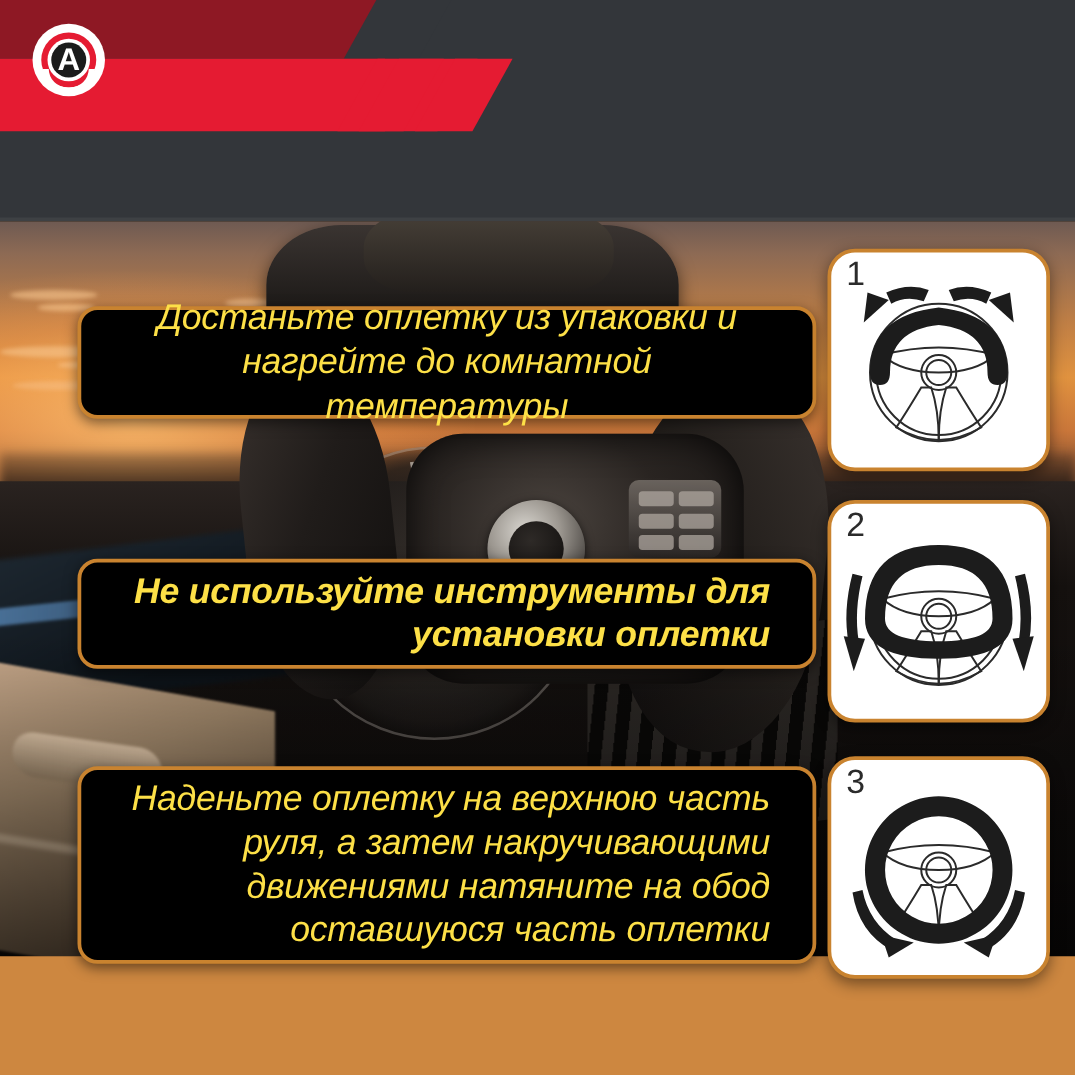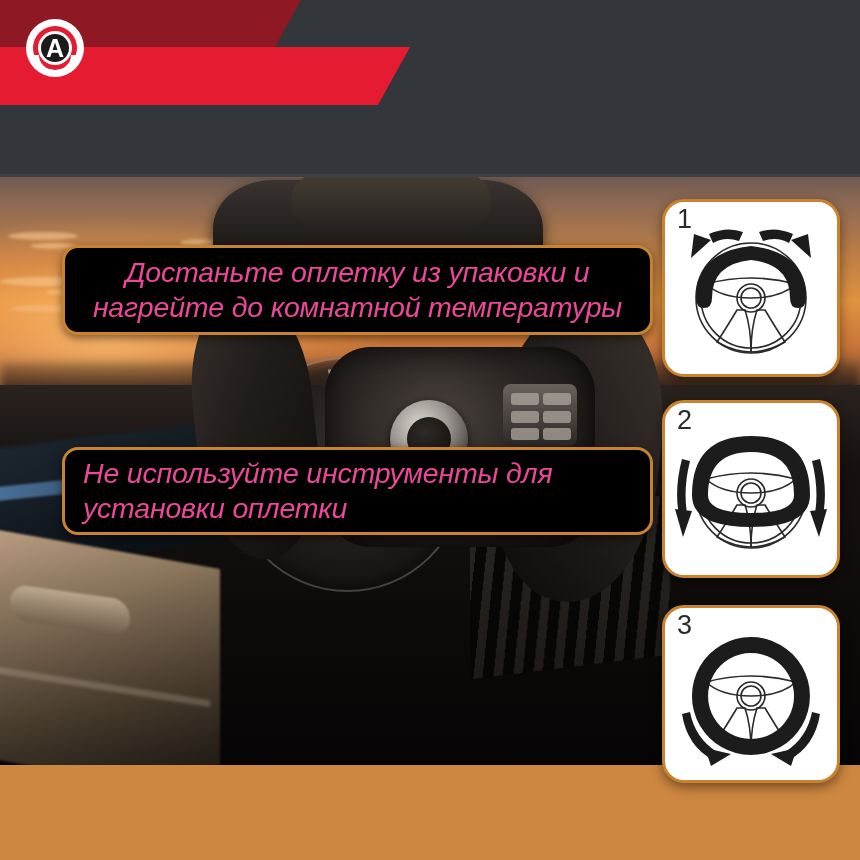--- a/index.html
+++ b/index.html
@@ -105,27 +105,27 @@
   .title .l1{font-size:62px;display:block;transform:scaleX(.82);transform-origin:right center;}
   .title .l2{font-size:62px;display:block;transform:scaleX(.82);transform-origin:right center;}
 
   
   .bottombar{position:absolute;left:0;top:765px;width:860px;height:95px;background:#cd8740;}
 
   
   .callout{position:absolute;background:#000;border:3px solid #c9832f;border-radius:16px;
        box-sizing:border-box;display:flex;align-items:center;padding:8px 18px;
        box-shadow:0 3px 10px rgba(0,0,0,.5);}
-  .callout p{margin:0;width:100%;color:#ec4899;font-style:italic;font-weight:400;
+  .callout p{margin:16px;width:100%;color:#fde047;font-style:italic;font-weight:400;
        font-size:28.5px;line-height:1.23;font-family:"Liberation Sans",sans-serif;
        letter-spacing:-.2px;}
   #callout1{left:62px;top:245px;width:591px;height:90px;}
   #callout1 p{text-align:center;}
   #callout2{left:62px;top:447px;width:591px;height:88px;}
-  #callout2 p{text-align:left;}
+  #callout2 p{text-align:right;font-weight:bold;}
   #callout3{left:62px;top:613px;width:591px;height:158px;}
   #callout3 p{text-align:right;}
 
   
   .stepcard{position:absolute;width:178px;height:178px;background:#fff;border:3px solid #c9832f;
        border-radius:22px;box-sizing:border-box;box-shadow:0 4px 12px rgba(0,0,0,.45);overflow:hidden;}
   #step1{left:662px;top:199px;}
   #step2{left:662px;top:400px;}
   #step3{left:662px;top:605px;}
   .stepnum{position:absolute;left:12px;top:2px;font-size:27px;color:#2b2b2b;
@@ -205,20 +205,23 @@
 
 
   </div>
 
   <div class="callout" id="callout1">
     <p>Достаньте оплетку из упаковки и нагрейте до комнатной температуры</p>
   </div>
   <div class="callout" id="callout2">
     <p>Не используйте инструменты для установки оплетки</p>
   </div>
+  <div class="callout" id="callout3">
+    <p>Наденьте оплетку на верхнюю часть руля, а затем накручивающими движениями натяните на обод оставшуюся часть оплетки</p>
+  </div>
 
   <div class="stepcard" id="step1">
     <div class="stepnum">1</div>
     <svg class="stepsvg" viewBox="0 0 172 172">
       <g fill="none" stroke="#2b2b2b" stroke-width="1.6">
         <circle cx="86" cy="96" r="55"></circle>
         <circle cx="86" cy="96" r="50"></circle>
         <circle cx="86" cy="96" r="14"></circle>
         <circle cx="86" cy="96" r="10"></circle>
         <path d="M41 82 Q86 70 131 82 Q116 96 86 96 Q56 96 41 82 Z"></path>

